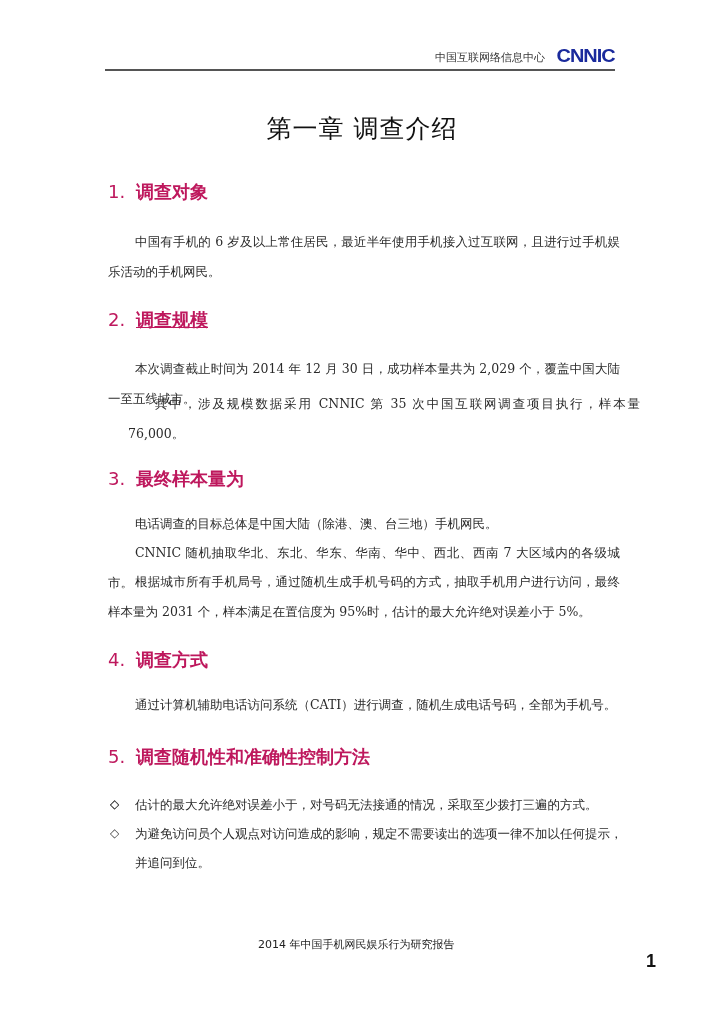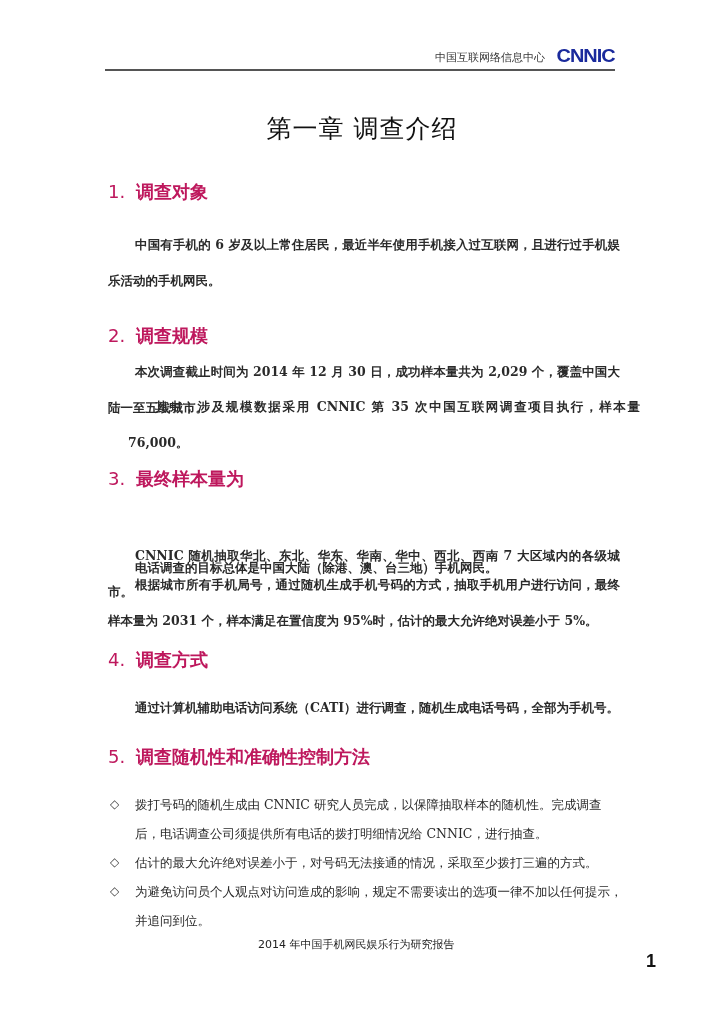--- a/index.html
+++ b/index.html
@@ -67,24 +67,23 @@
     .section-heading .num {
       display: inline-block;
       width: 28px;
       font-weight: normal;
     }
     .para {
       position: absolute;
       left: 108px;
       width: 512px;
       font-size: 12.5px;
-      line-height: 36px;
+      line-height: 30px;
       color: #2a2a2a;
       text-align: justify;
-      font-weight: bold;
     }
     .para.indent {
       text-indent: 27px;
     }
     .bullet-list {
       position: absolute;
       left: 108px;
       width: 515px;
       font-size: 12.5px;
       line-height: 29px;
@@ -130,45 +129,44 @@
   <span class="header-logo">CNNIC</span>
 </div>
 
 <div class="chapter-title">第一章 调查介绍</div>
 
 <div class="section-heading" style="top:180px;">
   <span class="num">1.</span><span>调查对象</span>
 </div>
 <div class="para indent" style="top:227px;">中国有手机的 6 岁及以上常住居民，最近半年使用手机接入过互联网，且进行过手机娱乐活动的手机网民。</div>
 
-<div class="section-heading" style="top:324px;">
+<div class="section-heading" style="top:308px;text-decoration:underline;">
   <span class="num">2.</span><span>调查规模</span>
 </div>
 <div class="para indent" style="top:354px;">本次调查截止时间为 2014 年 12 月 30 日，成功样本量共为 2,029 个，覆盖中国大陆一至五线城市。</div>
 <div class="para indent" style="top:389px;margin-left:20px;">其中，涉及规模数据采用 CNNIC 第 35 次中国互联网调查项目执行，样本量 76,000。</div>
 
 <div class="section-heading" style="top:467px;">
   <span class="num">3.</span><span>最终样本量为</span>
 </div>
-<div class="para indent" style="top:509px;margin-top:41px;">电话调查的目标总体是中国大陆（除港、澳、台三地）手机网民。</div>
+<div class="para indent" style="top:509px;">电话调查的目标总体是中国大陆（除港、澳、台三地）手机网民。</div>
 <div class="para indent" style="top:538px;">CNNIC 随机抽取华北、东北、华东、华南、华中、西北、西南 7 大区域内的各级城市。</div>
 <div class="para indent" style="top:567px;">根据城市所有手机局号，通过随机生成手机号码的方式，抽取手机用户进行访问，最终样本量为 2031 个，样本满足在置信度为 95%时，估计的最大允许绝对误差小于 5%。</div>
 
 <div class="section-heading" style="top:648px;">
   <span class="num">4.</span><span>调查方式</span>
 </div>
 <div class="para indent" style="top:690px;">通过计算机辅助电话访问系统（CATI）进行调查，随机生成电话号码，全部为手机号。</div>
 
 <div class="section-heading" style="top:745px;">
   <span class="num">5.</span><span>调查随机性和准确性控制方法</span>
 </div>
 <ul class="bullet-list" style="top:790px;">
   <li class="bullet-item">
     <span class="bullet-icon">◇</span>
-    <span>拨打号码的随机生成由 CNNIC 研究人员完成，以保障抽取样本的随机性。完成调查后，电话调查公司须提供所有电话的拨打明细情况给 CNNIC，进行抽查。</span>
   </li>
   <li class="bullet-item">
     <span class="bullet-icon">◇</span>
     <span>估计的最大允许绝对误差小于，对号码无法接通的情况，采取至少拨打三遍的方式。</span>
   </li>
   <li class="bullet-item">
     <span class="bullet-icon">◇</span>
     <span>为避免访问员个人观点对访问造成的影响，规定不需要读出的选项一律不加以任何提示，并追问到位。</span>
   </li>
 </ul>

